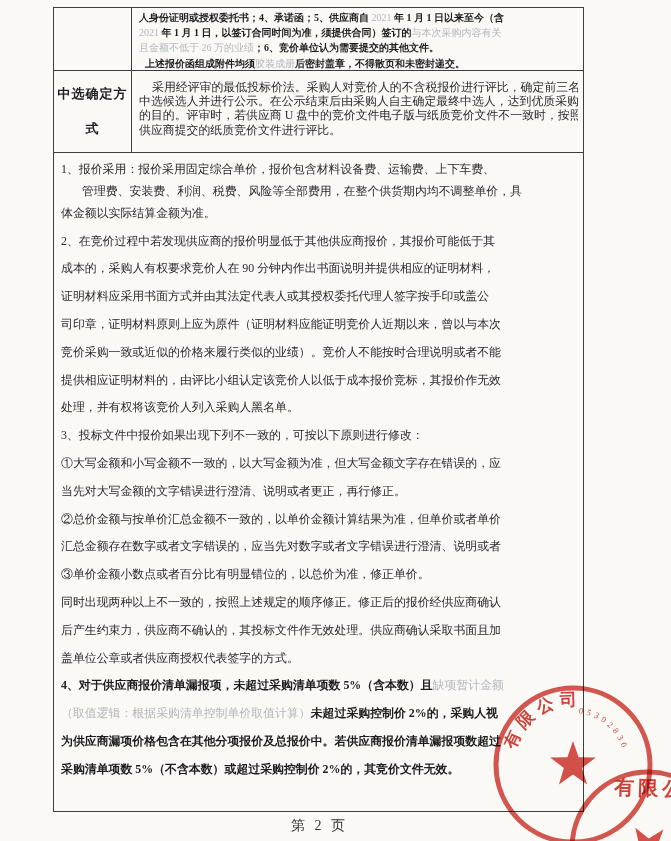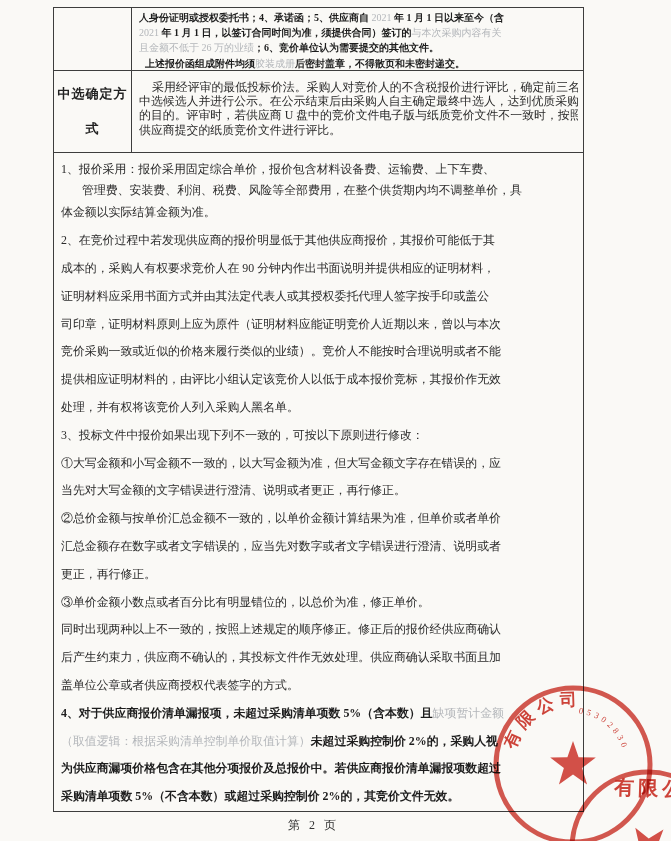--- a/index.html
+++ b/index.html
@@ -35,22 +35,22 @@
   .r3 .cnt{padding-top:3px;}
   .r3 .ln{height:27.8px;line-height:27.8px;font-size:11.9px;}
   .r3 .ln.tight{height:16px;line-height:14px;margin-left:21px;}
   .ln.ind{padding-left:13px;}
   .ln.ind-s{padding-left:6px;}
   .seg-b{font-weight:700;color:#1d1d1d;}
   .seg-n{font-weight:400;color:#2a2a2a;}
   .seg-g{font-weight:400;color:#b3b6ba;}
   
   .footer{
-    position:absolute;top:817px;left:48px;width:531px;text-align:center;
-    font-size:12px;color:#333;letter-spacing:3px;
+    position:absolute;top:817px;left:54px;width:531px;text-align:center;
+    font-size:14px;color:#333;letter-spacing:3px;
   }
   
   .stamp{position:absolute;mix-blend-mode:multiply;pointer-events:none;}
   .stamp-main{left:488px;top:680px;width:170px;height:170px;}
   .stamp-corner{left:548px;top:748px;width:200px;height:200px;}
   .seal-ring{fill:none;stroke:rgba(204,48,38,0.8);}
   .seal-star{fill:rgba(208,52,42,0.85);}
   .seal-text{fill:rgba(204,48,38,0.9);}
 </style>
 </head>
@@ -87,21 +87,20 @@
           <div class="ln"><span class="seg-n">证明材料应采用书面方式并由其法定代表人或其授权委托代理人签字按手印或盖公</span></div>
           <div class="ln"><span class="seg-n">司印章，证明材料原则上应为原件（证明材料应能证明竞价人近期以来，曾以与本次</span></div>
           <div class="ln"><span class="seg-n">竞价采购一致或近似的价格来履行类似的业绩）。竞价人不能按时合理说明或者不能</span></div>
           <div class="ln"><span class="seg-n">提供相应证明材料的，由评比小组认定该竞价人以低于成本报价竞标，其报价作无效</span></div>
           <div class="ln"><span class="seg-n">处理，并有权将该竞价人列入采购人黑名单。</span></div>
           <div class="ln"><span class="seg-n">3、投标文件中报价如果出现下列不一致的，可按以下原则进行修改：</span></div>
           <div class="ln"><span class="seg-n">①大写金额和小写金额不一致的，以大写金额为准，但大写金额文字存在错误的，应</span></div>
           <div class="ln"><span class="seg-n">当先对大写金额的文字错误进行澄清、说明或者更正，再行修正。</span></div>
           <div class="ln"><span class="seg-n">②总价金额与按单价汇总金额不一致的，以单价金额计算结果为准，但单价或者单价</span></div>
           <div class="ln"><span class="seg-n">汇总金额存在数字或者文字错误的，应当先对数字或者文字错误进行澄清、说明或者</span></div>
-          <div class="ln"><span class="seg-n">更正，再行修正。</span></div>
           <div class="ln"><span class="seg-n">③单价金额小数点或者百分比有明显错位的，以总价为准，修正单价。</span></div>
           <div class="ln"><span class="seg-n">同时出现两种以上不一致的，按照上述规定的顺序修正。修正后的报价经供应商确认</span></div>
           <div class="ln"><span class="seg-n">后产生约束力，供应商不确认的，其投标文件作无效处理。供应商确认采取书面且加</span></div>
           <div class="ln"><span class="seg-n">盖单位公章或者供应商授权代表签字的方式。</span></div>
           <div class="ln"><span class="seg-b">4、对于供应商报价清单漏报项，未超过采购清单项数 5%（含本数）且</span><span class="seg-g">缺项暂计金额</span></div>
           <div class="ln"><span class="seg-g">（取值逻辑：根据采购清单控制单价取值计算）</span><span class="seg-b">未超过采购控制价 2%的，采购人视</span></div>
           <div class="ln"><span class="seg-b">为供应商漏项价格包含在其他分项报价及总报价中。若供应商报价清单漏报项数超过</span></div>
           <div class="ln"><span class="seg-b">采购清单项数 5%（不含本数）或超过采购控制价 2%的，其竞价文件无效。</span></div>
         </div>
     </div>

